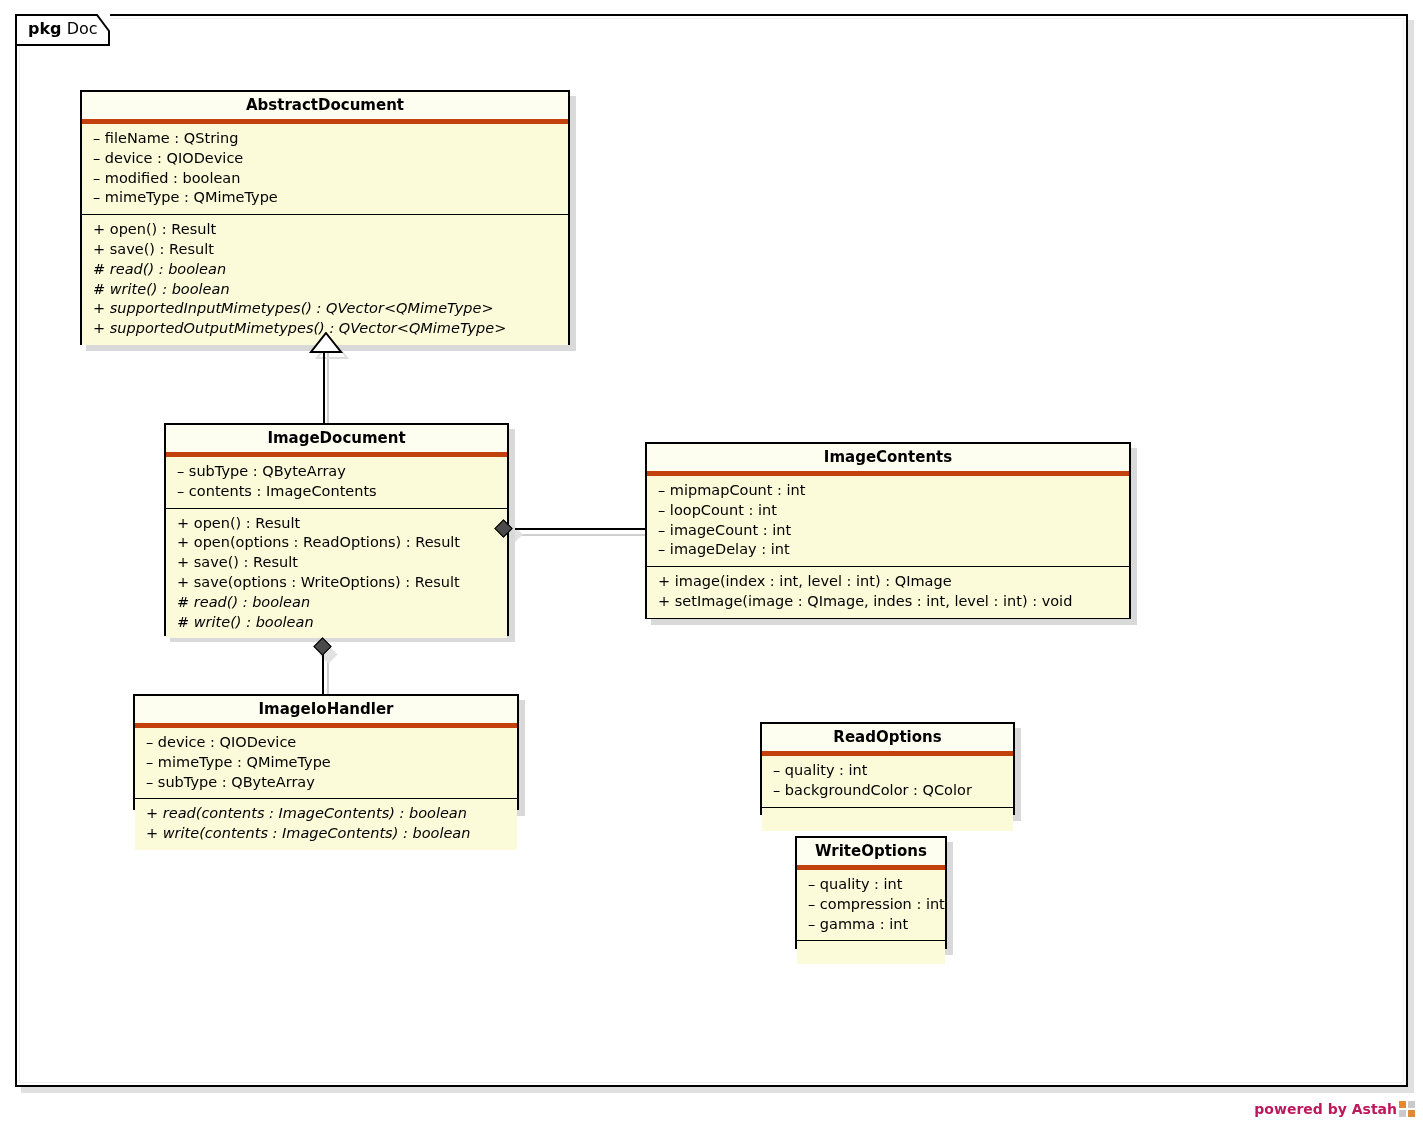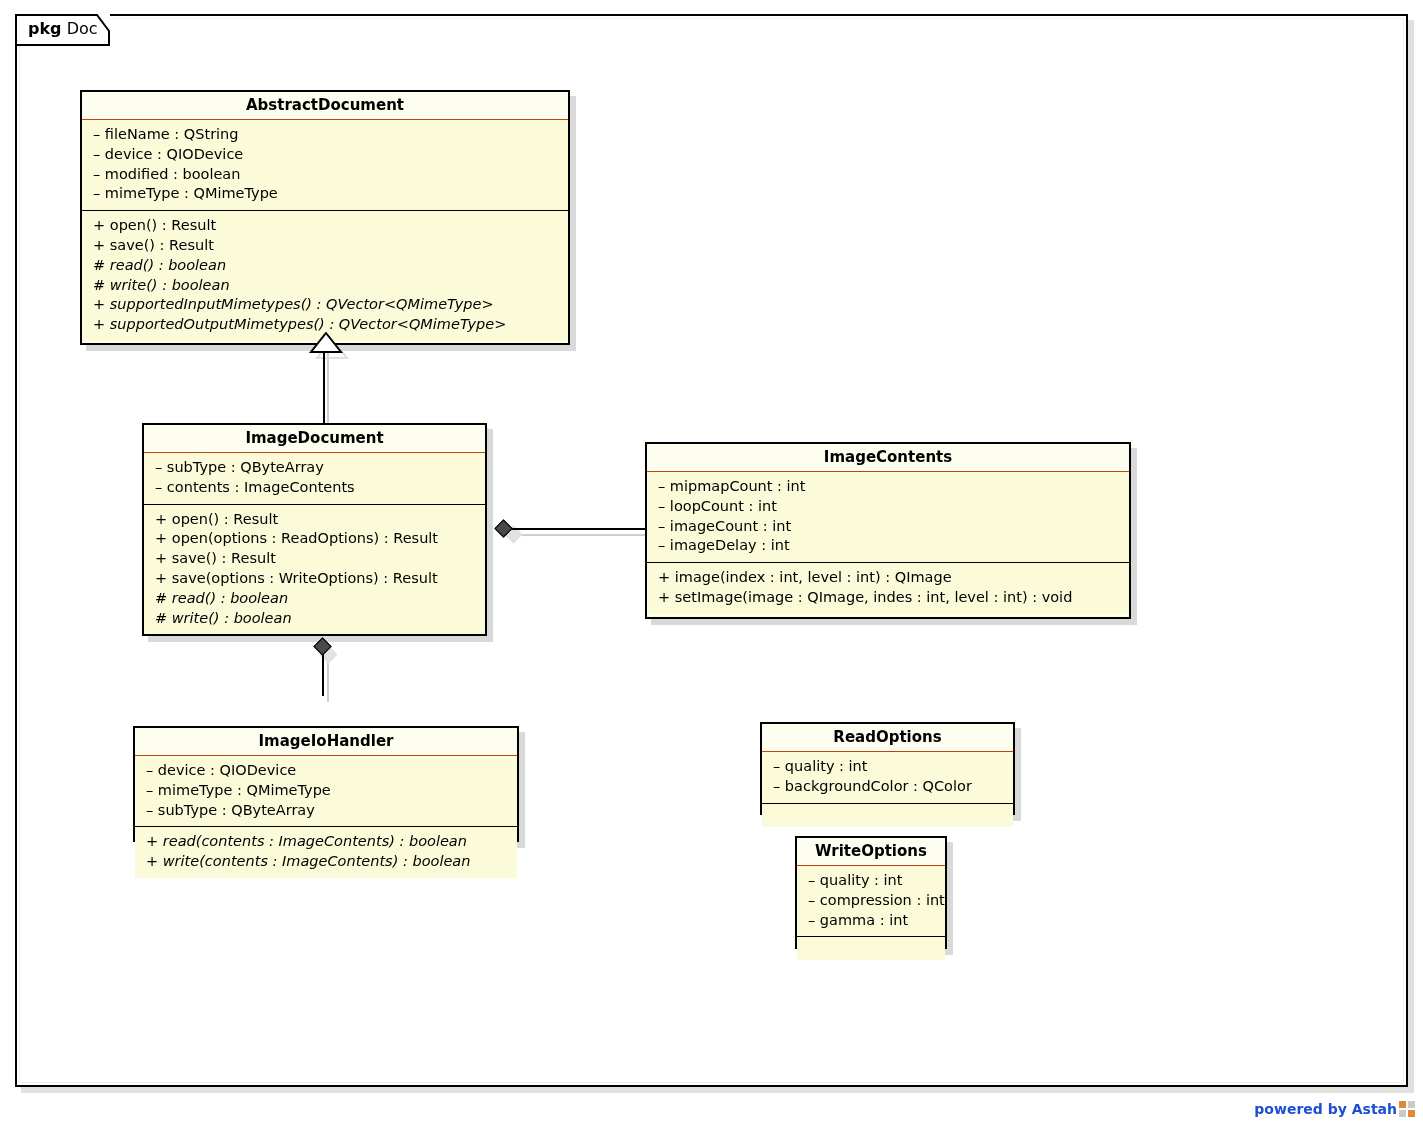--- a/index.html
+++ b/index.html
@@ -99,21 +99,21 @@
     width: 100%;
     height: 100%;
   }
   .uml-class .compartment-title {
     background: #fdfdf0;
     text-align: center;
     font-weight: bold;
     font-size: 15px;
     color: #000000;
     padding: 4px 4px 5px 4px;
-    border-bottom: 1px solid #c2410c;
+    border-bottom: 5px solid #c2410c;
     white-space: nowrap;
     overflow: visible;
   }
   .uml-class .compartment {
     background: #fbfbd9;
     padding: 5px 13px 6px 0;
     border-bottom: 1px solid #000000;
   }
   .uml-class .compartment.last {
     border-bottom: none;
@@ -173,21 +173,21 @@
     position: absolute;
     right: 8px;
     bottom: 6px;
     display: flex;
     align-items: center;
     gap: 2px;
     z-index: 8;
   }
   #watermark .wm-text {
     font-size: 14px;
-    color: #1d4ed8;
+    color: #be185d;
     font-weight: bold;
     white-space: nowrap;
     margin-left: 28px;
   }
   #watermark .wm-logo {
     width: 16px;
     height: 16px;
     display: block;
   }
 </style>
@@ -243,21 +243,21 @@
       <div class="member">+ open() : Result</div>
       <div class="member">+ save() : Result</div>
       <div class="member italic"># read() : boolean</div>
       <div class="member italic"># write() : boolean</div>
       <div class="member italic">+ supportedInputMimetypes() : QVector&lt;QMimeType&gt;</div>
       <div class="member italic">+ supportedOutputMimetypes() : QVector&lt;QMimeType&gt;</div>
     </div>
   </div>
 </div>
 
-<div class="uml-class" style="left:142px; top:423px; width:345px; height:213px;">
+<div class="uml-class" style="left:164px; top:423px; width:345px; height:213px;">
   <div class="box-shadow"></div>
   <div class="box-body">
     <div class="compartment-title">ImageDocument</div>
     <div class="compartment">
       <div class="member">– subType : QByteArray</div>
       <div class="member">– contents : ImageContents</div>
     </div>
     <div class="compartment last">
       <div class="member">+ open() : Result</div>
       <div class="member">+ open(options : ReadOptions) : Result</div>
@@ -279,21 +279,21 @@
       <div class="member">– imageCount : int</div>
       <div class="member">– imageDelay : int</div>
     </div>
     <div class="compartment last">
       <div class="member">+ image(index : int, level : int) : QImage</div>
       <div class="member">+ setImage(image : QImage, indes : int, level : int) : void</div>
     </div>
   </div>
 </div>
 
-<div class="uml-class" style="left:133px; top:694px; width:386px; height:116px;margin-top:32px;">
+<div class="uml-class" style="left:133px; top:694px; width:386px; height:116px;">
   <div class="box-shadow"></div>
   <div class="box-body">
     <div class="compartment-title">ImageIoHandler</div>
     <div class="compartment">
       <div class="member">– device : QIODevice</div>
       <div class="member">– mimeType : QMimeType</div>
       <div class="member">– subType : QByteArray</div>
     </div>
     <div class="compartment last">
       <div class="member italic">+ read(contents : ImageContents) : boolean</div>

